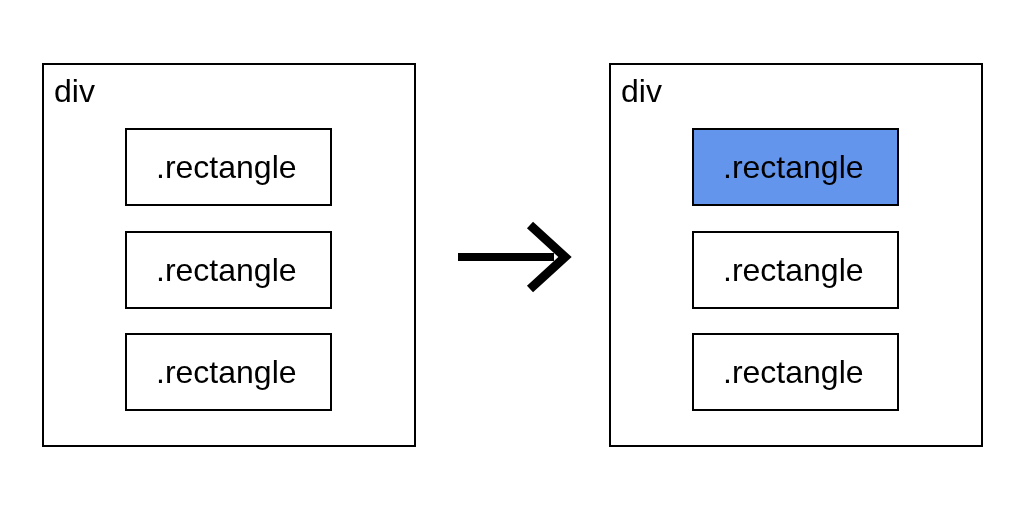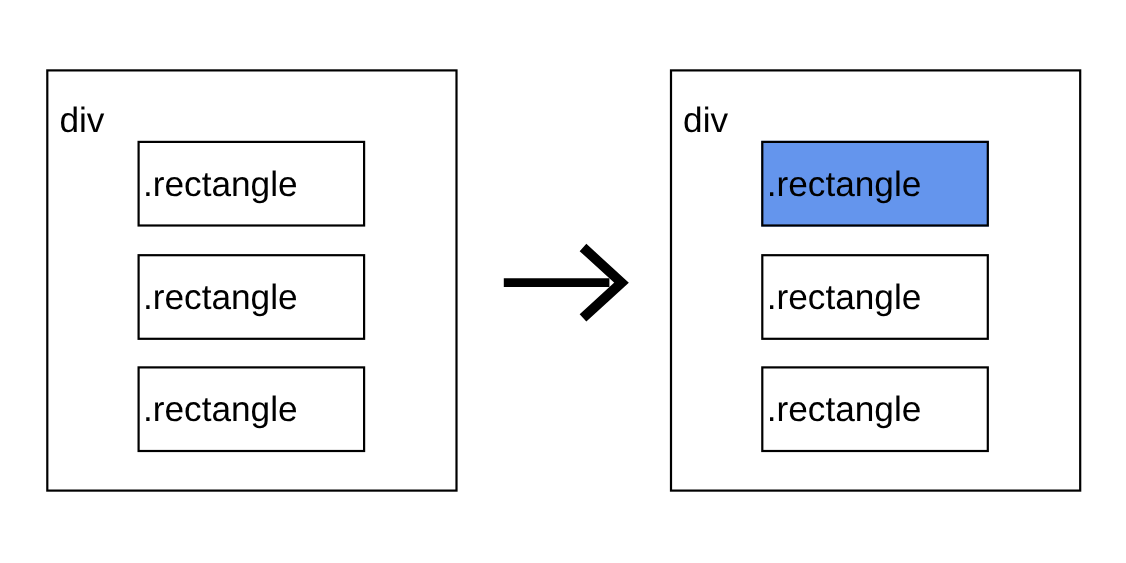--- a/index.html
+++ b/index.html
@@ -26,33 +26,32 @@
   }
   .panel.left  { left: 42px; }
   .panel.right { left: 609px; }
   .panel-label {
     position: absolute;
     left: 10px;
     top: 9px;
     font-size: 32px;
     line-height: 1.1;
     color: #000000;
-    margin-top: 18px;
   }
   .rect {
     position: absolute;
     left: 81px;
     width: 207px;
     height: 78px;
     border: 2px solid #000000;
     background: #ffffff;
     box-sizing: border-box;
     display: flex;
     align-items: center;
-    padding-left: 3px;
+    padding-left: 29px;
     font-size: 32px;
     color: #000000;
   }
   .rect.r1 { top: 63px; }
   .rect.r2 { top: 166px; }
   .rect.r3 { top: 268px; }
   .arrow-wrap {
     position: absolute;
     left: 450px;
     top: 212px;

